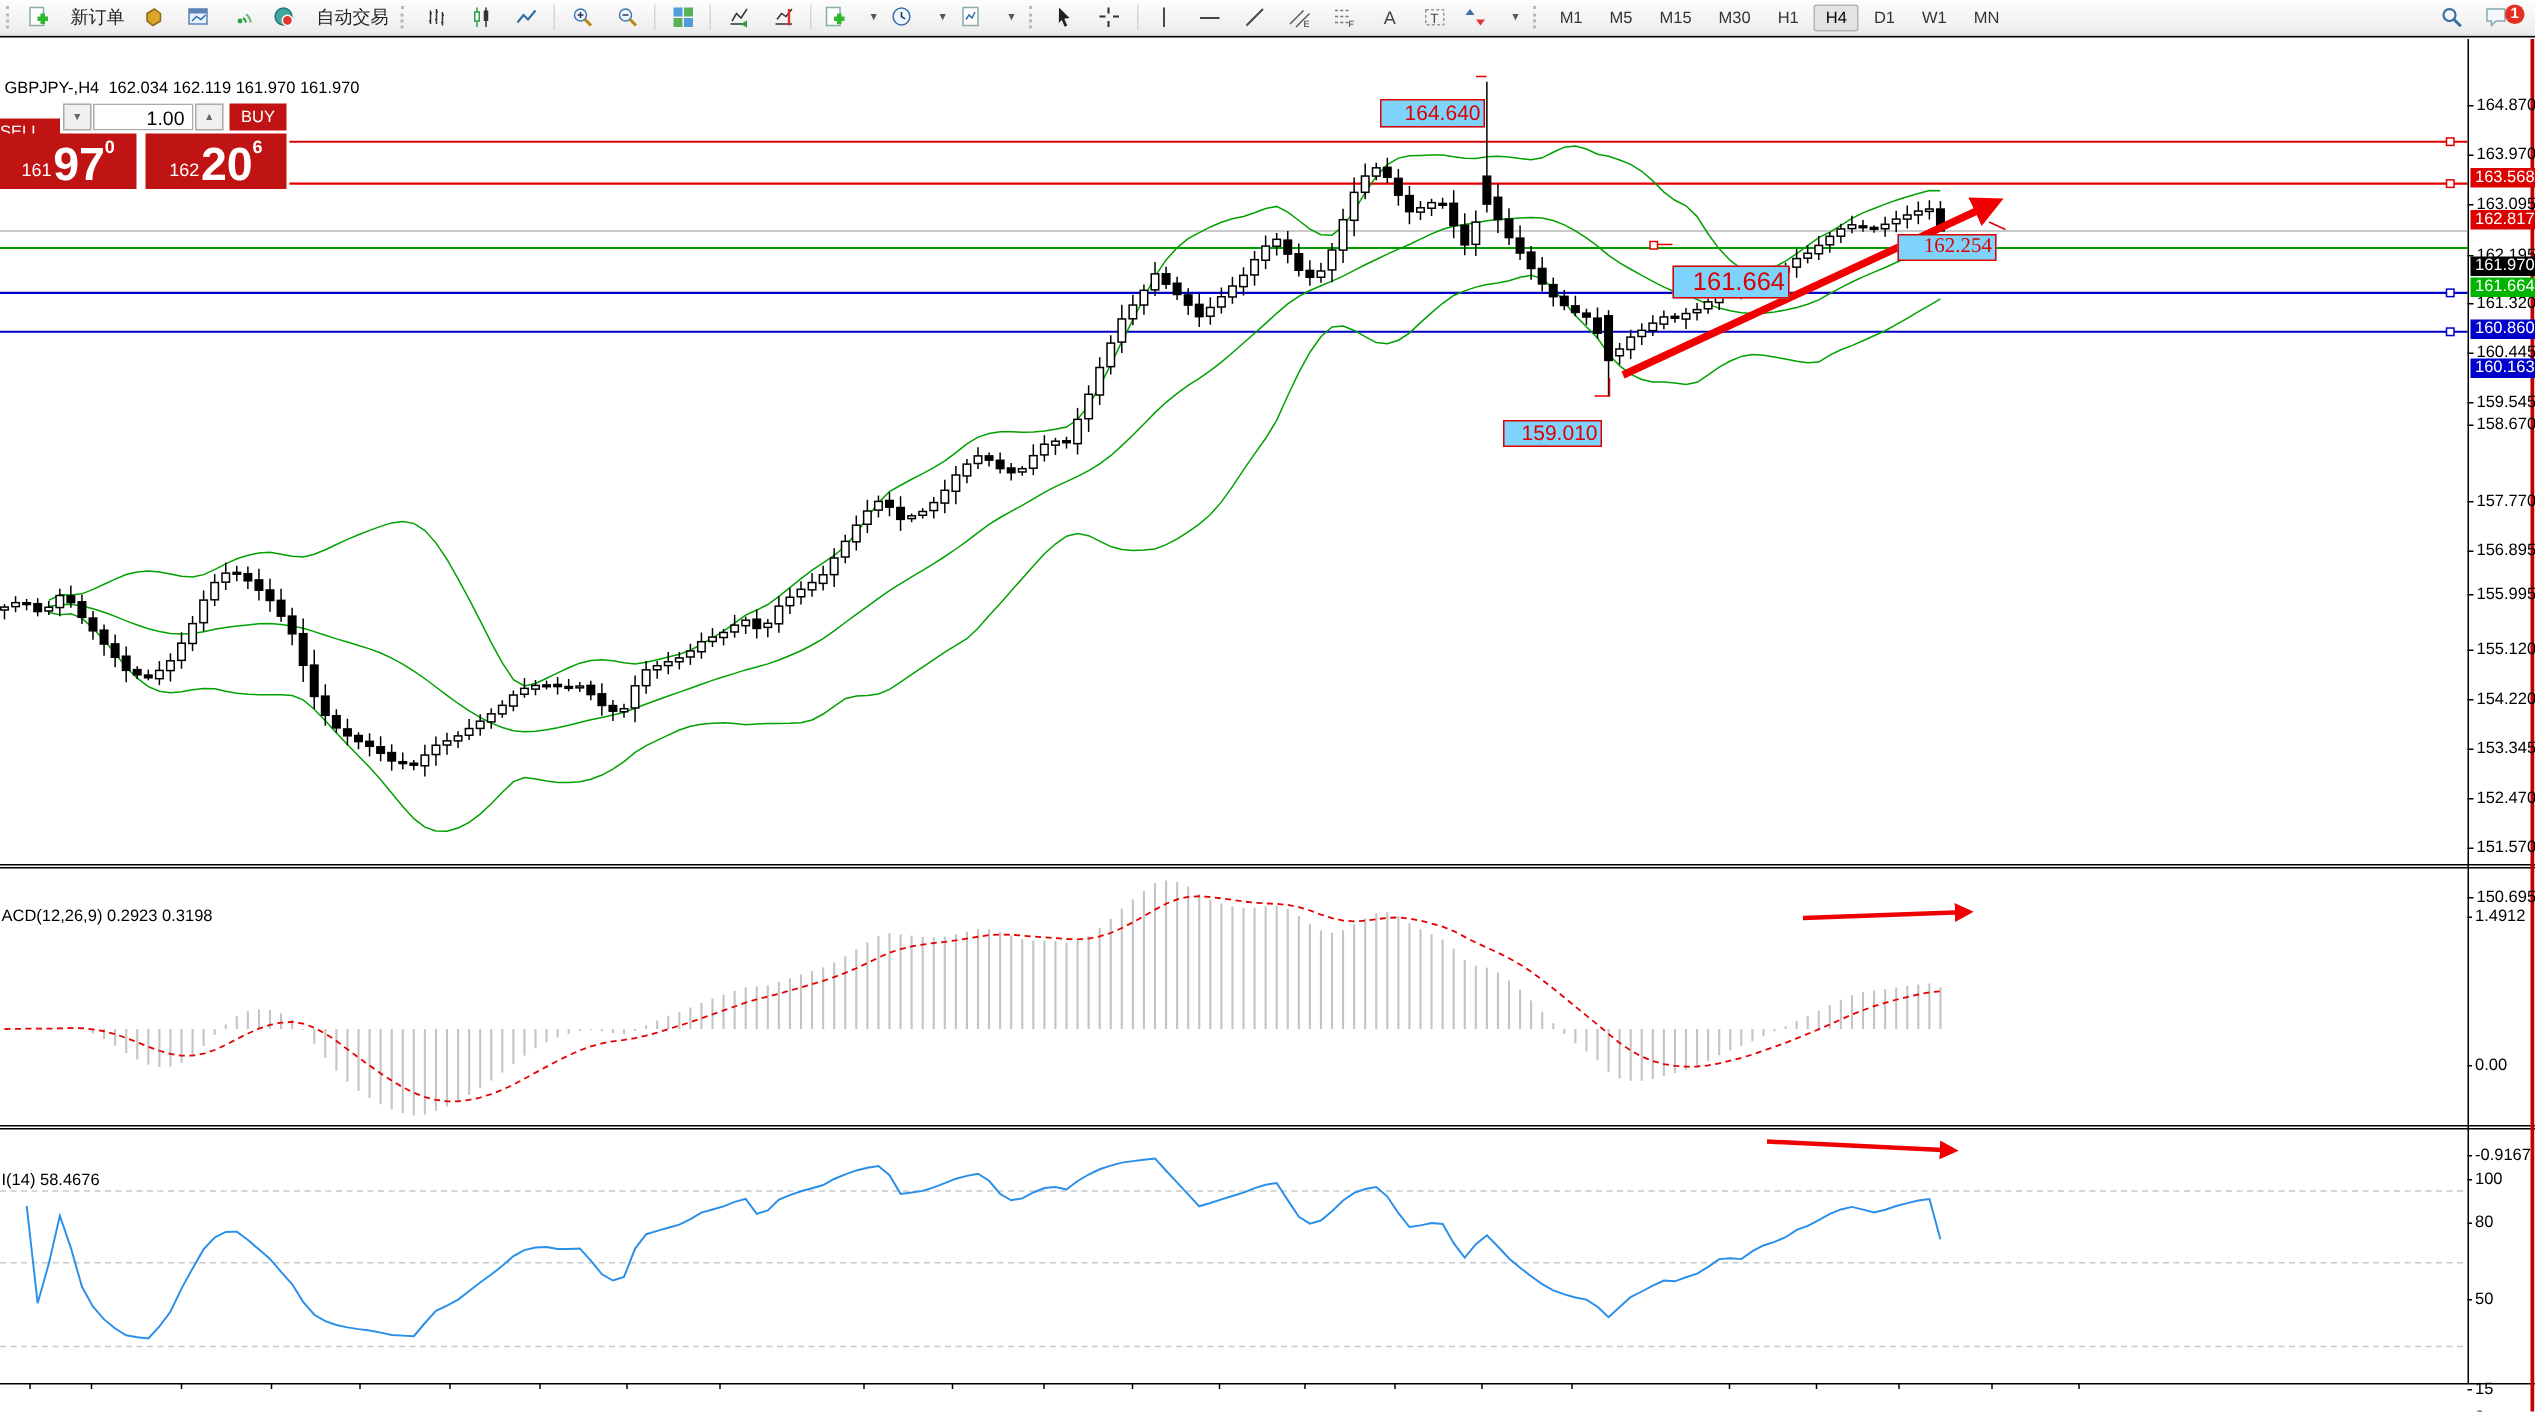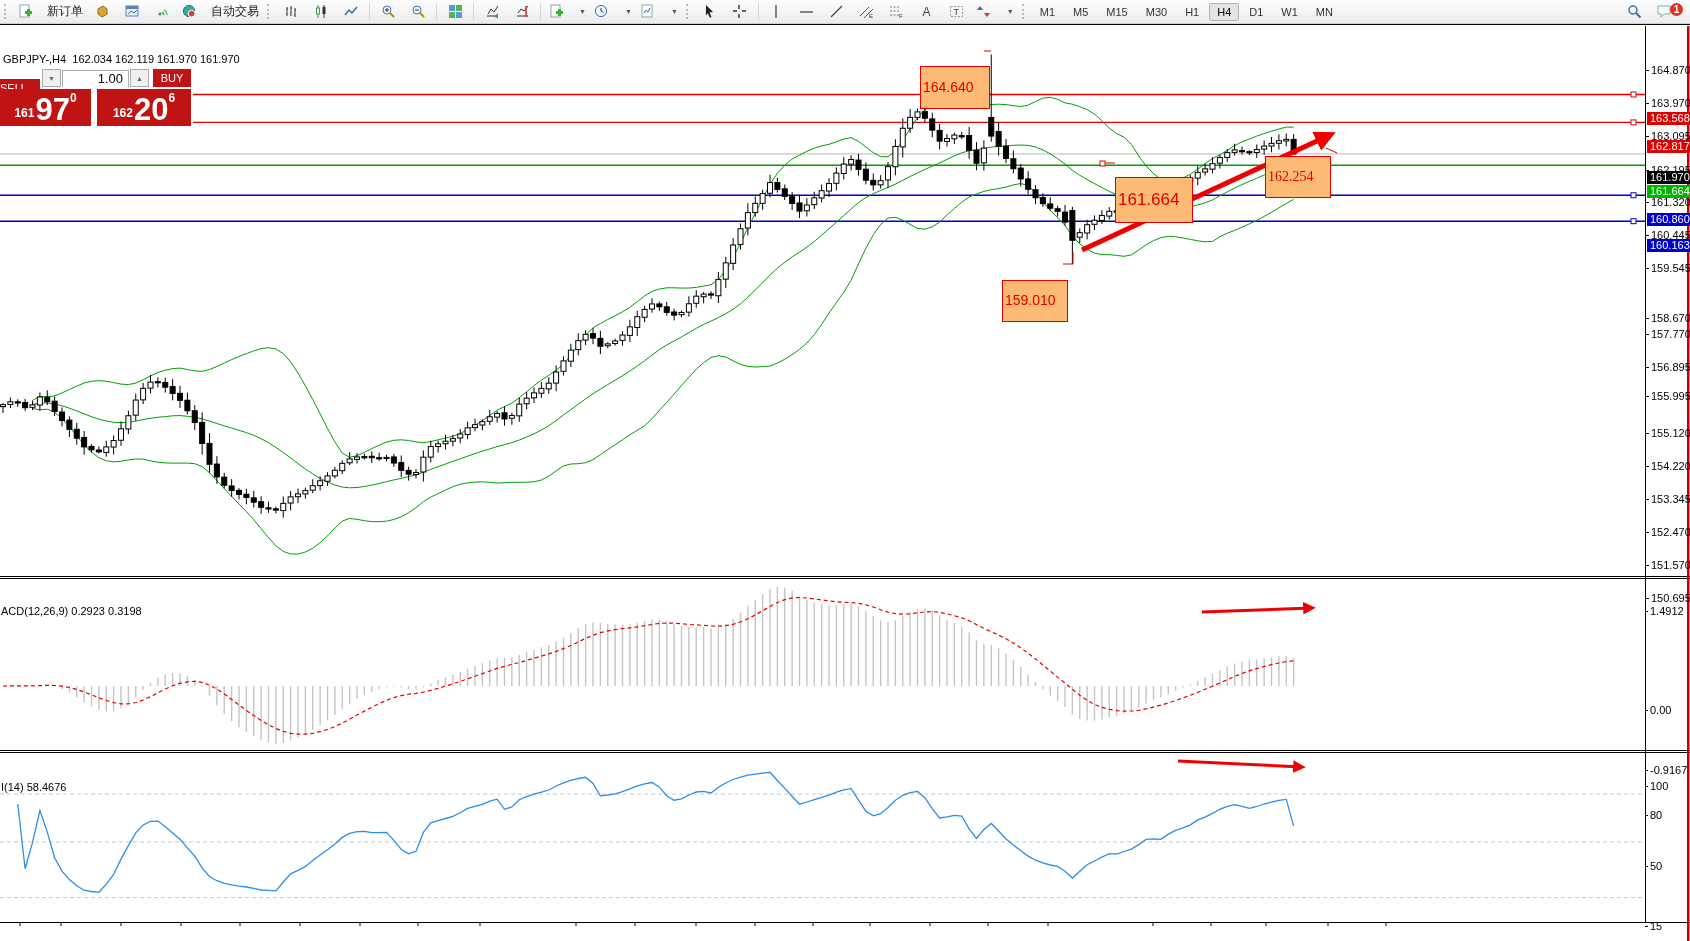--- a/index.html
+++ b/index.html
@@ -22,41 +22,41 @@
   .badge1{position:absolute;top:1px;right:-6px;width:13px;height:13px;border-radius:50%;
           background:#e33022;color:#fff;font-size:10px;line-height:13px;text-align:center;font-weight:bold}
   
   .chartwin{position:absolute;top:24px;left:0;width:1690px;height:917px;background:#fff;border-top:1px solid #000}
   svg#plot{position:absolute;top:0;left:0;z-index:1}
   .ohlc{position:absolute;top:28px;left:3px;font-size:11px;color:#000;z-index:4;white-space:pre}
   .ptick{position:absolute;left:1651px;font-size:11px;color:#000;z-index:2}
   .ptick:before{content:"";position:absolute;left:-6px;top:6px;width:4px;height:1px;background:#000}
   .badge{position:absolute;left:1647px;width:42px;height:13px;color:#fff;font-size:11px;
          line-height:13px;padding-left:3px;z-index:3}
-  .ann{position:absolute;border:1px solid #e00000;color:#dd0000;background:#fdba74;text-align:left;
-       font-size:14px;line-height:15px;z-index:4;white-space:nowrap;padding:12px 2px}
+  .ann{position:absolute;border:1px solid #e00000;color:#dd0000;background:#7dd3fc;text-align:right;
+       font-size:14px;line-height:15px;z-index:4;white-space:nowrap;padding:0 2px}
   .indlabel{position:absolute;left:1px;font-size:11px;color:#000;z-index:3;white-space:pre}
   .sclabel{position:absolute;left:1650px;font-size:11px;color:#000;z-index:2}
   .sclabel:before{content:"";position:absolute;left:-5px;top:6px;width:3px;height:1px;background:#000}
   
   .widget{position:absolute;top:42px;left:0;width:193px;height:60px;background:#fff;z-index:5}
   .wpiece{position:absolute;overflow:hidden}
   .wred{background:#c01313;color:#fff}
   .w-sell{left:0;top:12px;width:40px;height:18px;font-size:11px;line-height:18px}
   .w-buy{left:153px;top:2px;width:38px;height:18px;font-size:11px;text-align:center;line-height:18px}
   .w-spin{top:2px;width:19px;height:18px;background:#f0f0f0;border:1px solid #ababab;box-sizing:border-box;
           display:flex;align-items:center;justify-content:center;font-size:7px;color:#666}
   .w-sdn{left:42px}.w-sup{left:130px}
   .w-vol{left:62px;top:2px;width:67px;height:18px}
   .w-vol input{width:100%;height:100%;box-sizing:border-box;border:1px solid #ababab;text-align:right;
                padding-right:5px;font-size:13px;font-family:"Liberation Sans",sans-serif}
   .w-bid{left:0;top:22px;width:91px;height:37px}
   .w-ask{left:97px;top:22px;width:94px;height:37px}
   .pricebox{display:flex;align-items:flex-end;justify-content:center;height:100%;padding-bottom:2px;box-sizing:border-box}
-  .pricebox .sm{font-size:12px;font-weight:bold;margin:0 1px 4px 0}
+  .pricebox .sm{font-size:12px;font-weight:normal;margin:0 1px 4px 0}
   .pricebox .bg{font-size:31px;font-weight:bold;line-height:29px}
   .pricebox .sp{font-size:12px;font-weight:bold;align-self:flex-start;margin-top:2px}
 </style>
 </head>
 <body>
 
 <div class="tb" id="toolbar">
     <div class="handle"></div>
     <div class="tbtn">
       <span class="ic">
@@ -954,21 +954,21 @@
       <div class="ann" style="left: 1002px; top: 255px; min-width: 60px; height: 16px; font-size: 14px; line-height: 15px;">159.010</div>
     </div>
   <div id="paxis">
       <div class="ptick" style="top: 39px;">164.870</div>
       <div class="ptick" style="top: 72.4971px;">163.970</div>
       <div class="ptick" style="top: 105.064px;">163.095</div>
       <div class="ptick" style="top: 138.561px;">162.195</div>
       <div class="ptick" style="top: 171.127px;">161.320</div>
       <div class="ptick" style="top: 203.694px;">160.445</div>
       <div class="ptick" style="top: 237.191px;">159.545</div>
-      <div class="ptick" style="top: 287px;">158.670</div>
+      <div class="ptick" style="top: 252px;">158.670</div>
       <div class="ptick" style="top: 303.255px;">157.770</div>
       <div class="ptick" style="top: 335.821px;">156.895</div>
       <div class="ptick" style="top: 365px;">155.995</div>
       <div class="ptick" style="top: 401.885px;">155.120</div>
       <div class="ptick" style="top: 435.382px;">154.220</div>
       <div class="ptick" style="top: 467.949px;">153.345</div>
       <div class="ptick" style="top: 500.516px;">152.470</div>
       <div class="ptick" style="top: 534.013px;">151.570</div>
       <div class="ptick" style="top: 566.579px;">150.695</div>
       <div class="badge" style="top: 86.9591px; background: rgb(221, 0, 0);">163.568</div>

